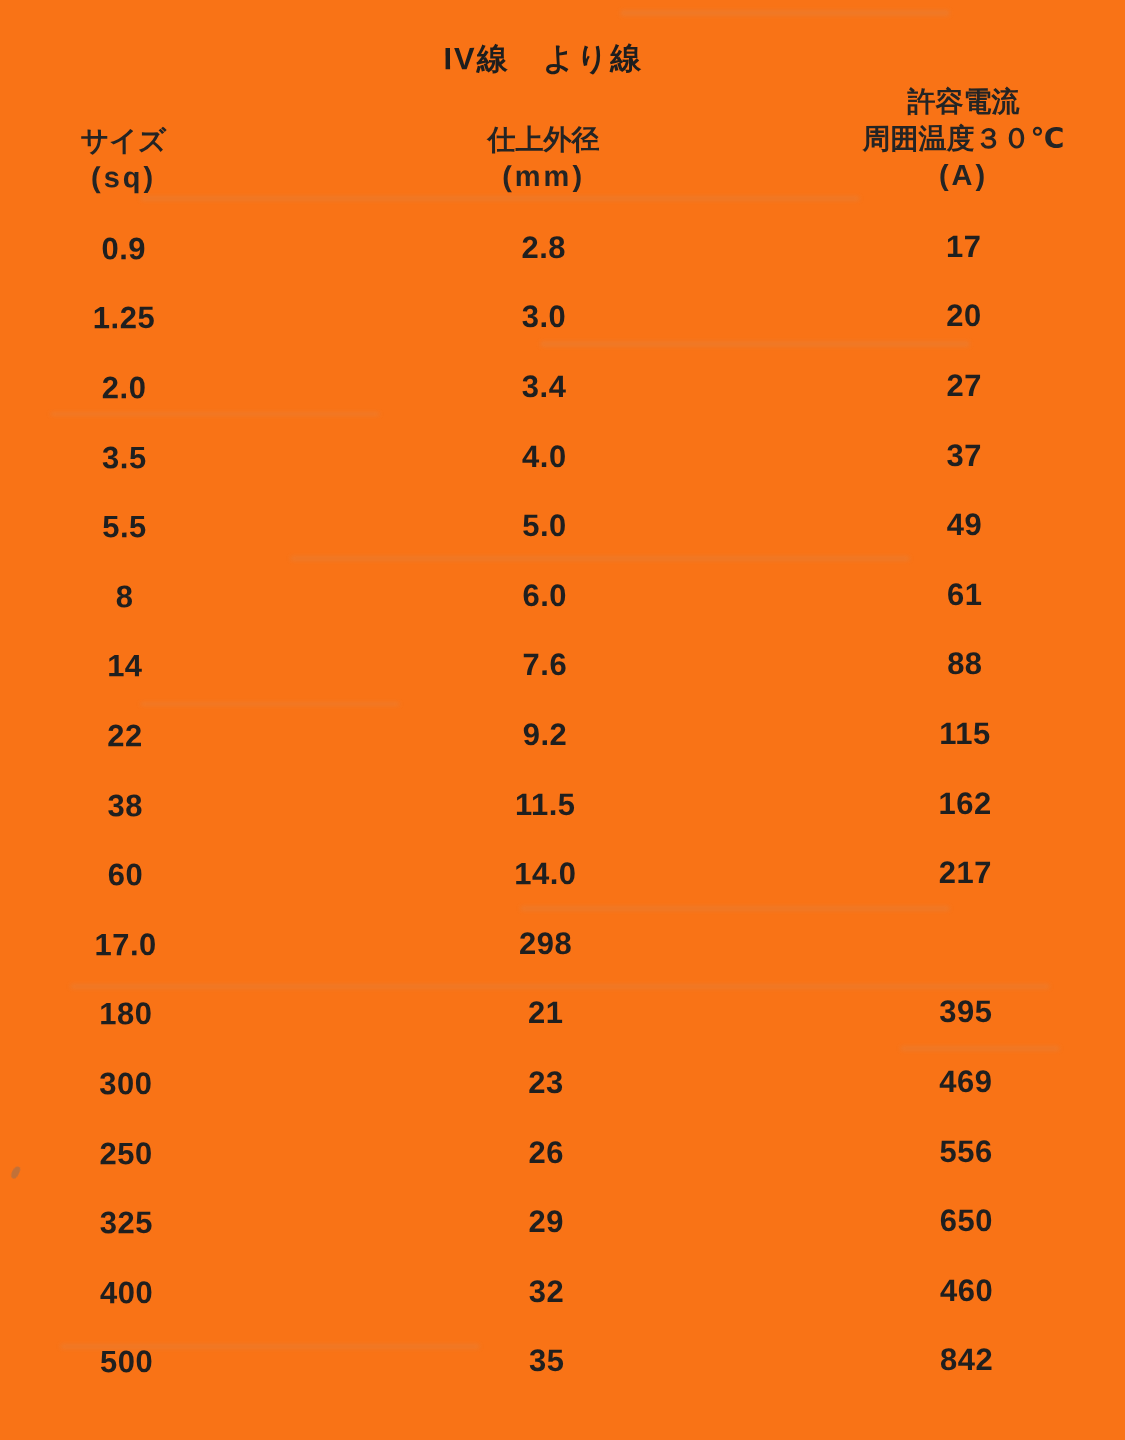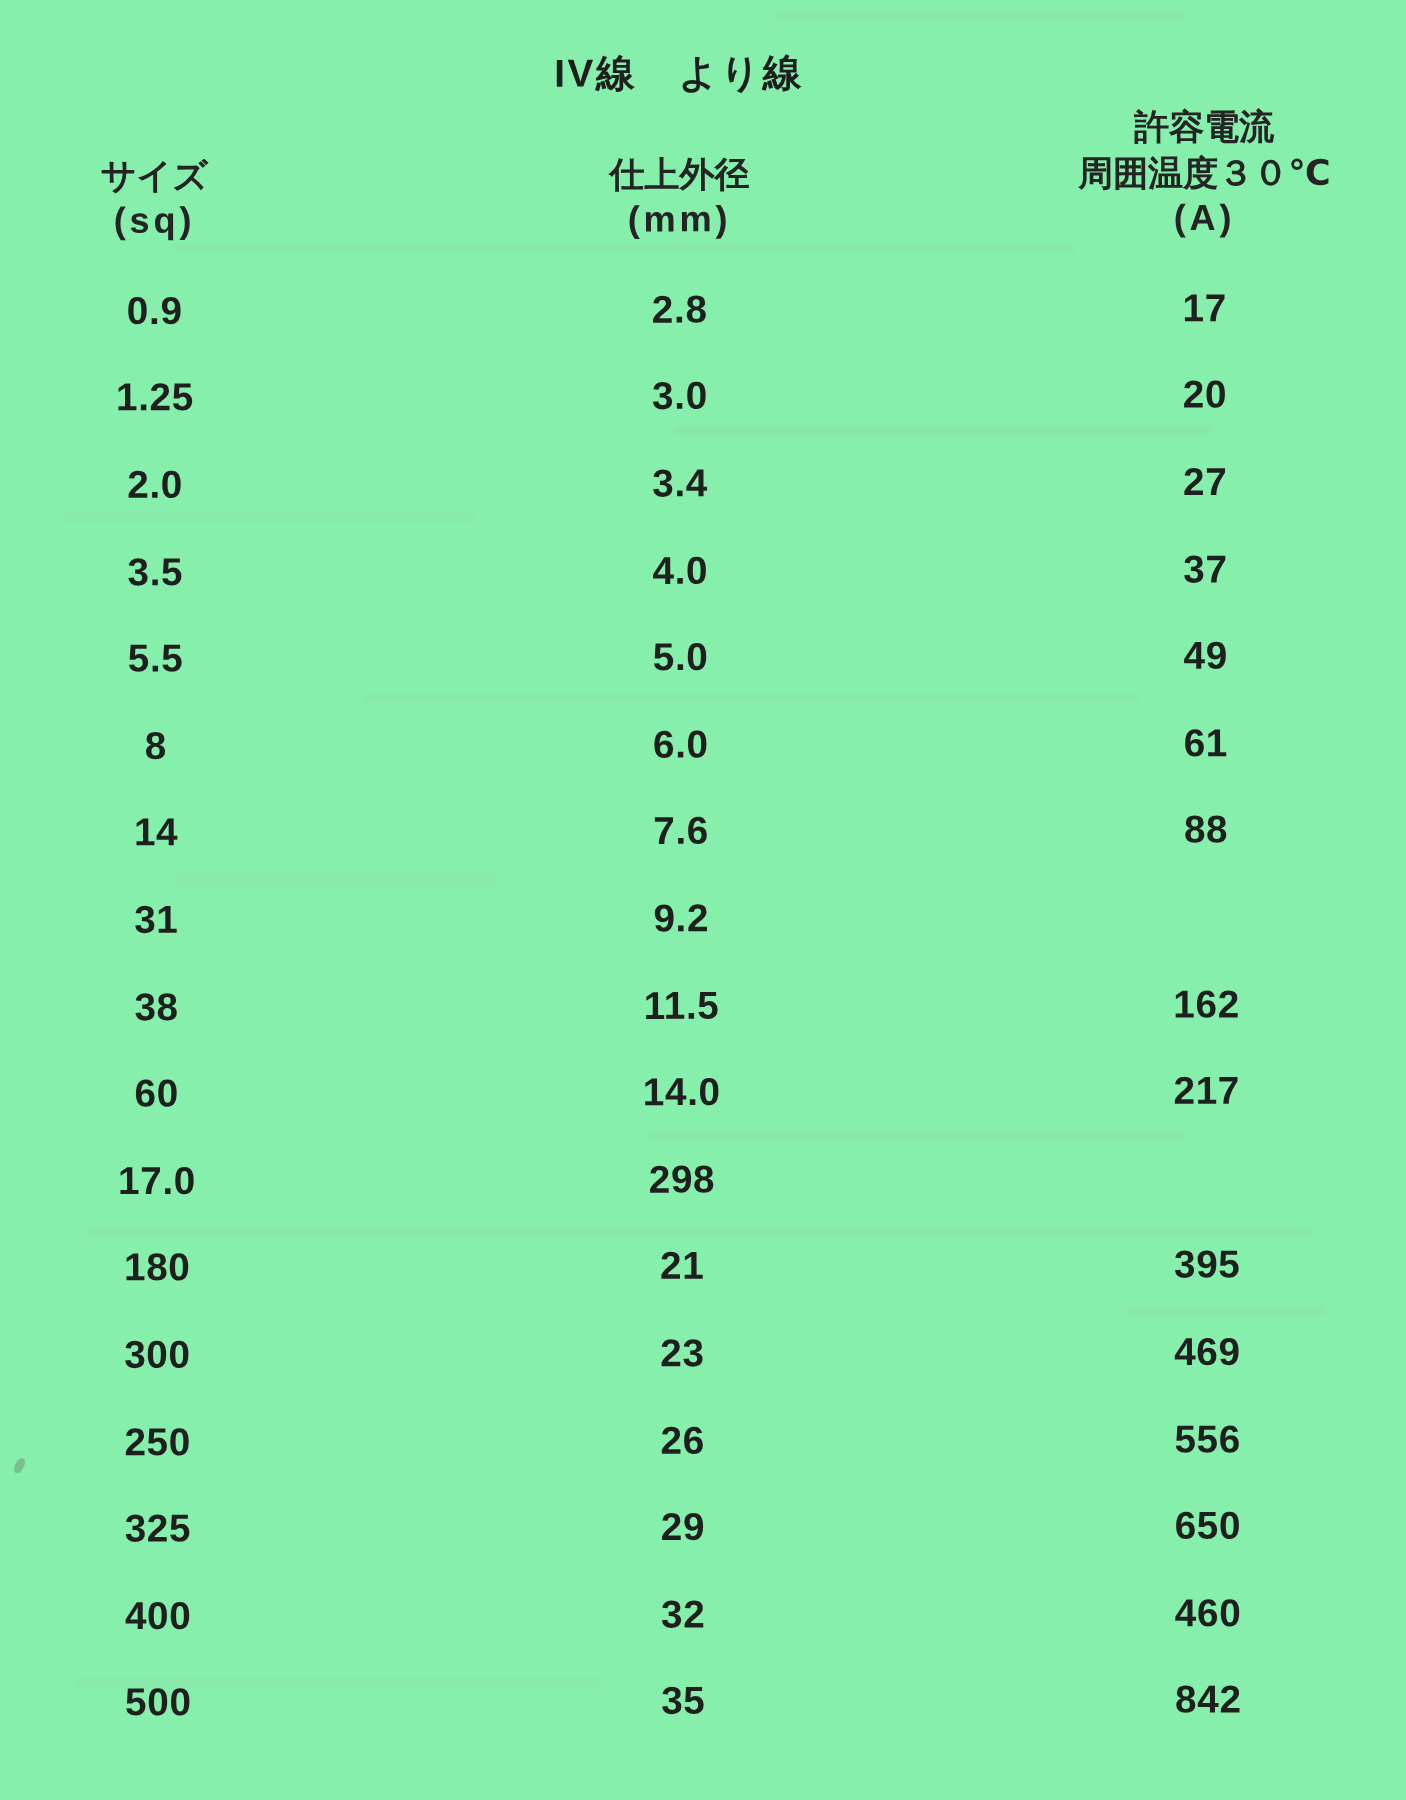--- a/index.html
+++ b/index.html
@@ -4,21 +4,21 @@
 <style>
   html, body {
     margin: 0;
     padding: 0;
     background: #f4f4f3;
   }
   .page {
     position: relative;
     width: 1125px;
     height: 1440px;
-    background: #86efac;
+    background: #f97316;
     overflow: hidden;
     font-family: "Liberation Sans", "DejaVu Sans", sans-serif;
     color: #222222;
   }
   .sheet {
     position: absolute;
     inset: 0;
     transform: rotate(-0.15deg);
   }
   .doc-title {
@@ -183,22 +183,23 @@
     <div class="cell">61</div>
   </div>
 
   <div class="data-row">
     <div class="cell">14</div>
     <div class="cell">7.6</div>
     <div class="cell">88</div>
   </div>
 
   <div class="data-row">
-    <div class="cell">31</div>
+    <div class="cell">22</div>
     <div class="cell">9.2</div>
+    <div class="cell">115</div>
   </div>
 
   <div class="data-row">
     <div class="cell">38</div>
     <div class="cell">11.5</div>
     <div class="cell">162</div>
   </div>
 
   <div class="data-row">
     <div class="cell">60</div>

